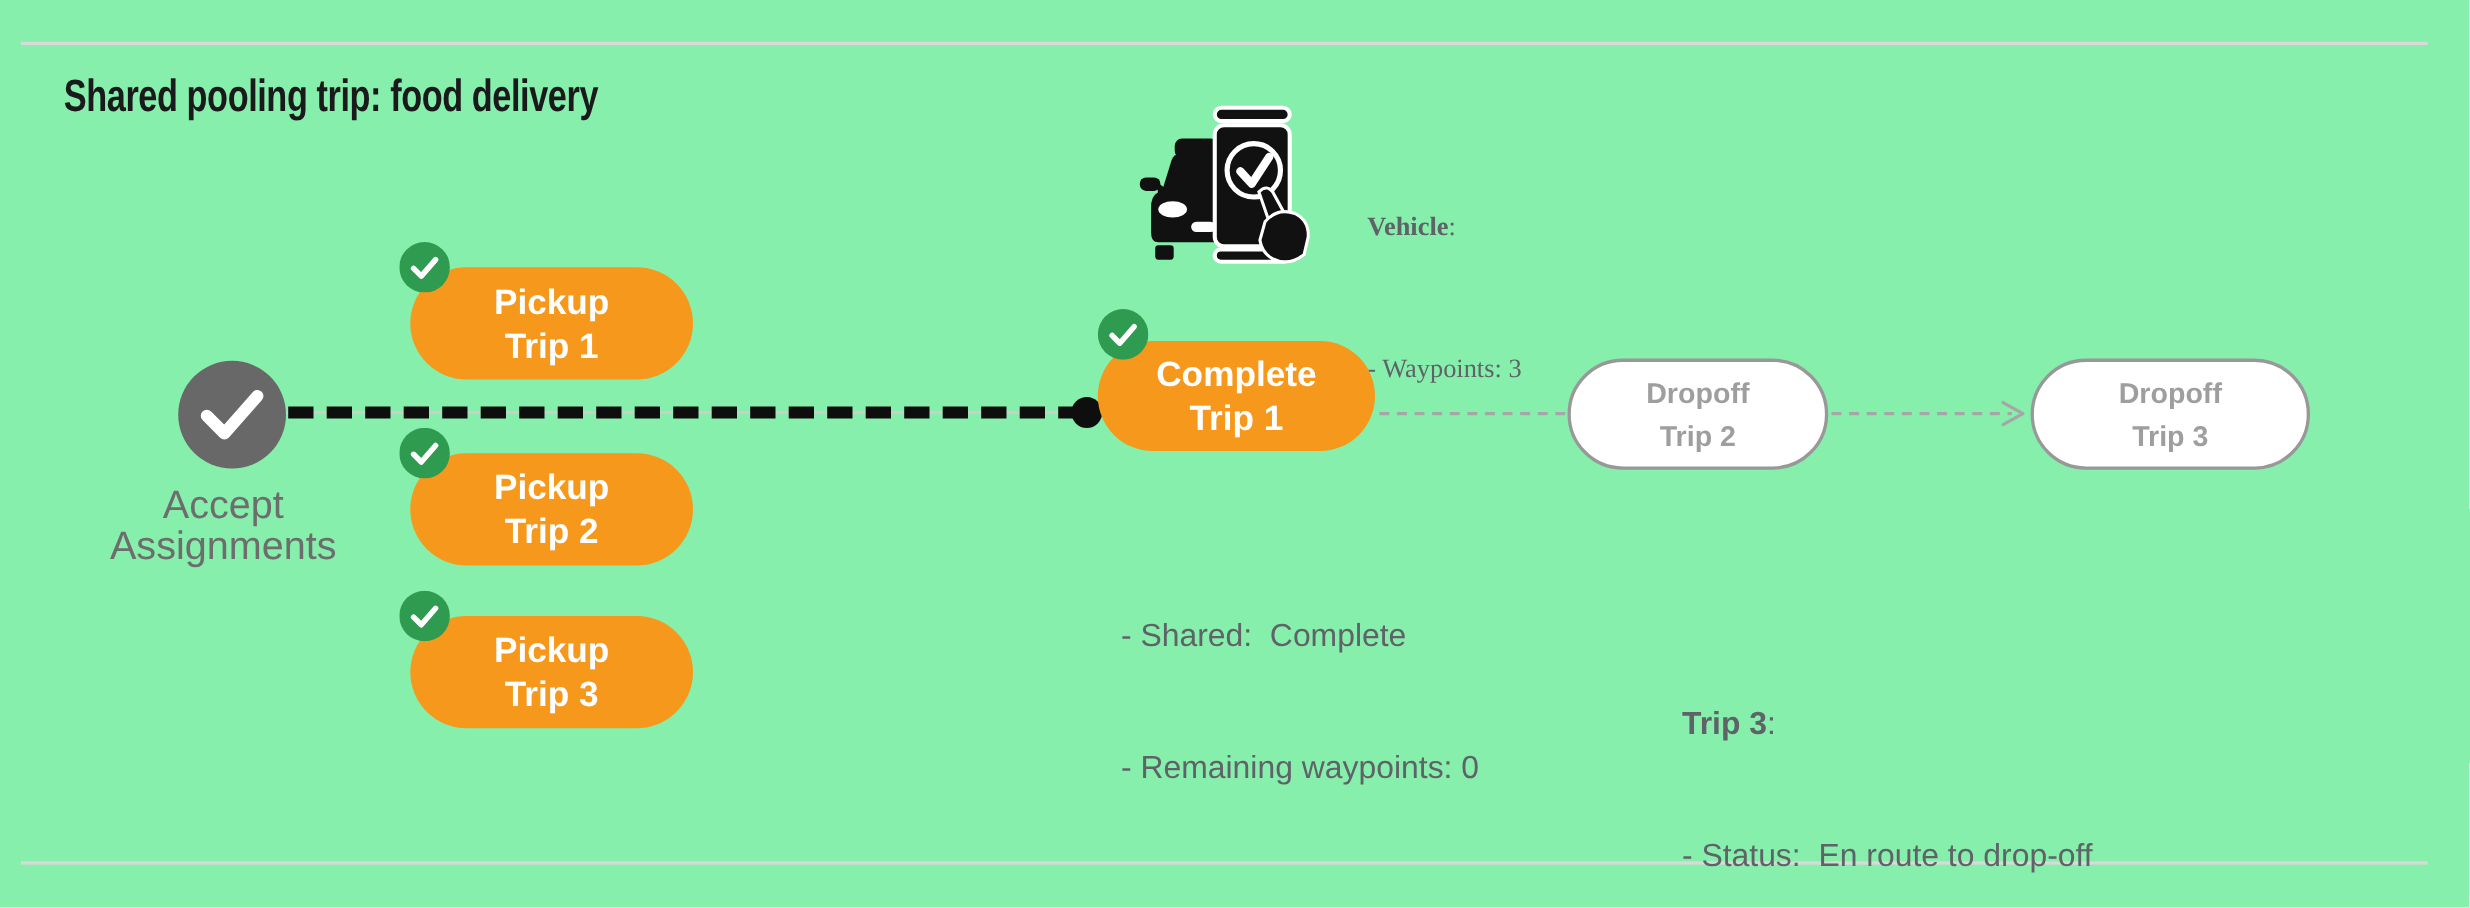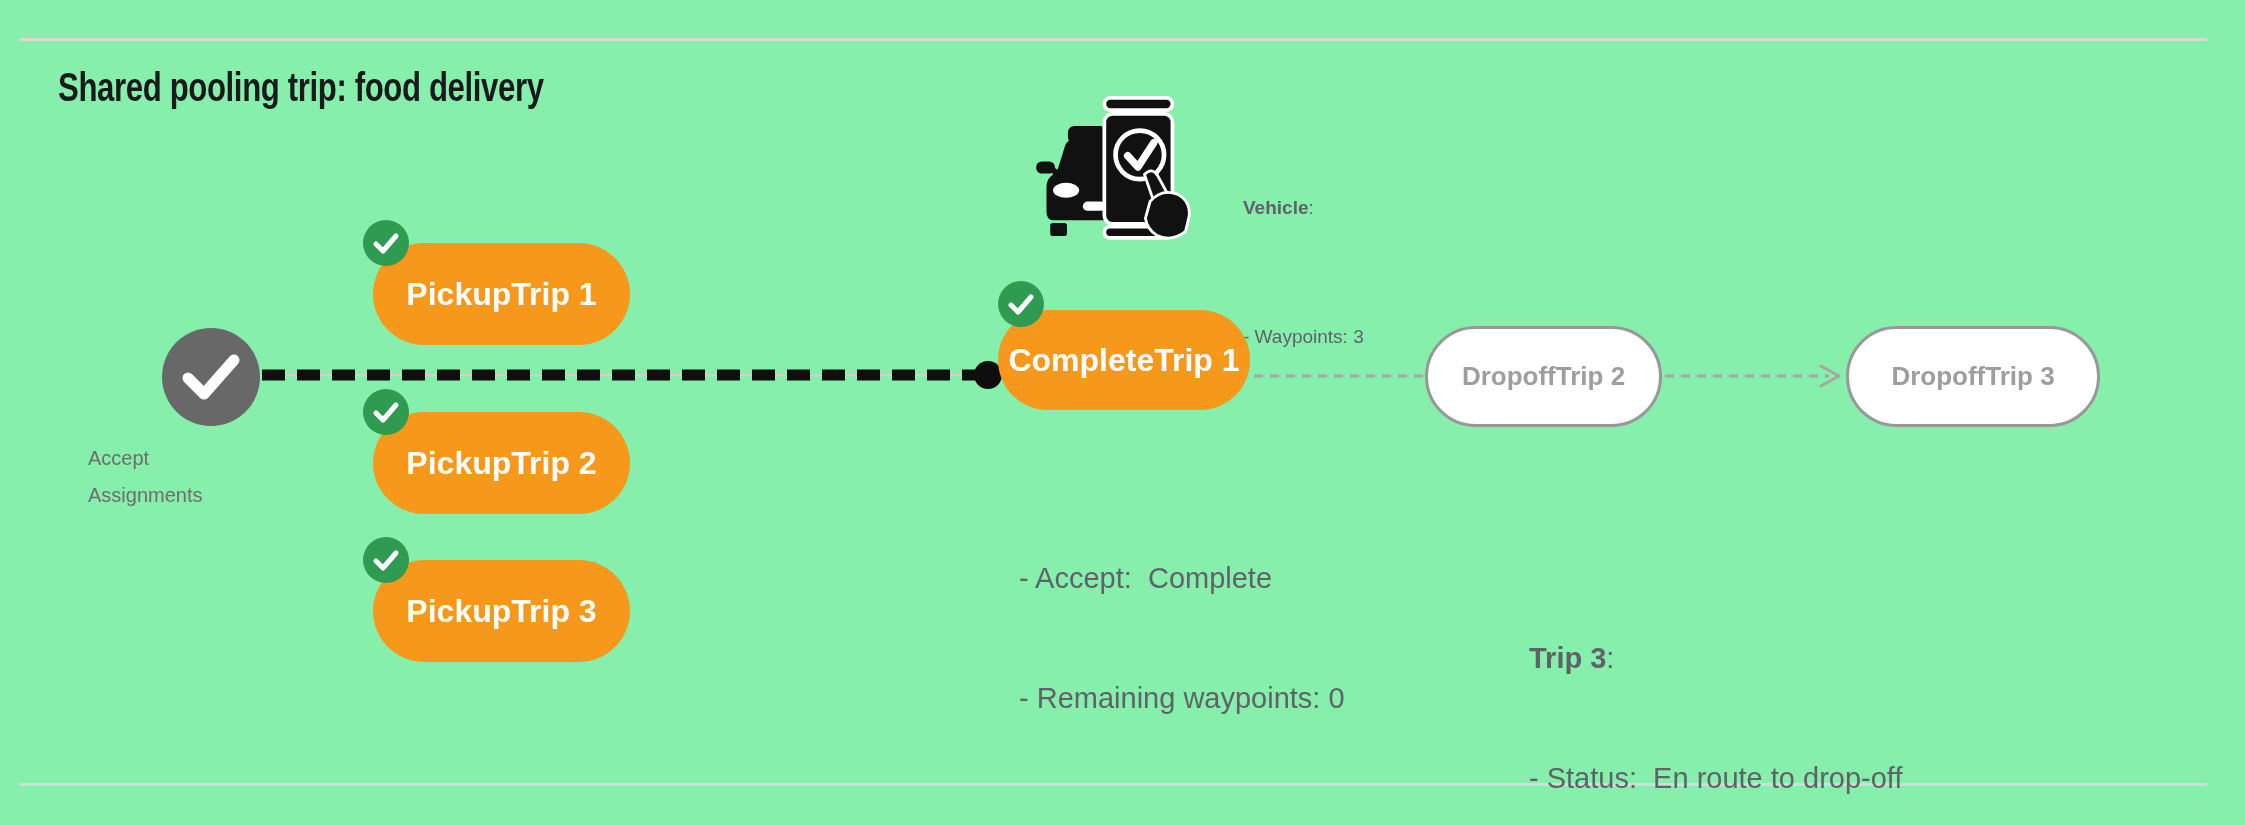--- a/index.html
+++ b/index.html
@@ -16,38 +16,38 @@
   .rule{position:absolute;left:19px;width:2188px;height:3px;background:var(--rule-gray);}
   .rule.top{top:38px;} .rule.bottom{top:783px;}
 
   .title{position:absolute;left:58px;top:64px;font-size:41px;font-weight:bold;
     color:var(--title-color);letter-spacing:-0.5px;white-space:nowrap;
     transform:scale(0.76,1);transform-origin:left top;}
 
   
   .vehicle-icon{position:absolute;left:1025px;top:83px;width:168px;height:168px;}
   .ic{fill:var(--icon-black);}
-  .vehicle-info{position:absolute;left:1243px;top:100px;font-size:19px;
-    line-height:43px;color:var(--body-text);white-space:pre;}
+  .vehicle-info{position:absolute;left:1243px;top:100px;font-size:24px;
+    line-height:43px;color:var(--body-text);white-space:pre;font-family:Liberation Serif, serif;}
   .b{font-weight:bold;}
 
   
   .connector{position:absolute;}
   .main-connector{left:252px;top:358px;}
   .gray-connector-1{left:1252px;top:367px;}
   .gray-connector-2{left:1663px;top:361px;}
 
   
   .accept-node{position:absolute;left:162px;top:328px;width:98px;height:98px;
     border-radius:50%;background:var(--node-gray);display:flex;align-items:center;justify-content:center;}
-  .accept-label{position:absolute;left:88px;top:440px;width:262px;
-    font-size:20px;line-height:37px;color:var(--label-gray);}
-
-  
-  .pill{position:absolute;display:flex;flex-direction:row;align-items:center;
+  .accept-label{position:absolute;left:72px;top:440px;width:262px;text-align:center;
+    font-size:36px;line-height:37px;color:var(--label-gray);}
+
+  
+  .pill{position:absolute;display:flex;flex-direction:column;align-items:center;
     justify-content:center;border-radius:52px;font-weight:bold;text-align:center;}
   .pill-orange{background:var(--orange);color:#fff;font-size:32px;line-height:40px;}
   .pickup{left:373px;width:257px;height:102px;}
   .p1{top:243px;} .p2{top:412px;} .p3{top:560px;}
   .complete{left:998px;top:310px;width:252px;height:100px;}
   .pill-outline{background:#fff;border:3px solid var(--outline-gray);
     color:var(--muted-text);font-size:26px;line-height:39px;}
   .d2{left:1425px;top:326px;width:237px;height:101px;}
   .d3{left:1846px;top:326px;width:254px;height:101px;}
 
@@ -180,21 +180,21 @@
     <span>Dropoff</span>
     <span>Trip 2</span>
   </div>
 
   <div class="pill pill-outline d3">
     <span>Dropoff</span>
     <span>Trip 3</span>
   </div>
 
   <div class="status-block status-left">
-    <div>- Accept:  Complete</div>
+    <div>- Shared:  Complete</div>
     <div>- Remaining waypoints: 0</div>
     
     
     
   </div>
 
   <div class="status-block status-right">
     <div><span class="b">Trip 3</span><span>:</span></div>
     <div>- Status:  En route to drop-off</div>
     

